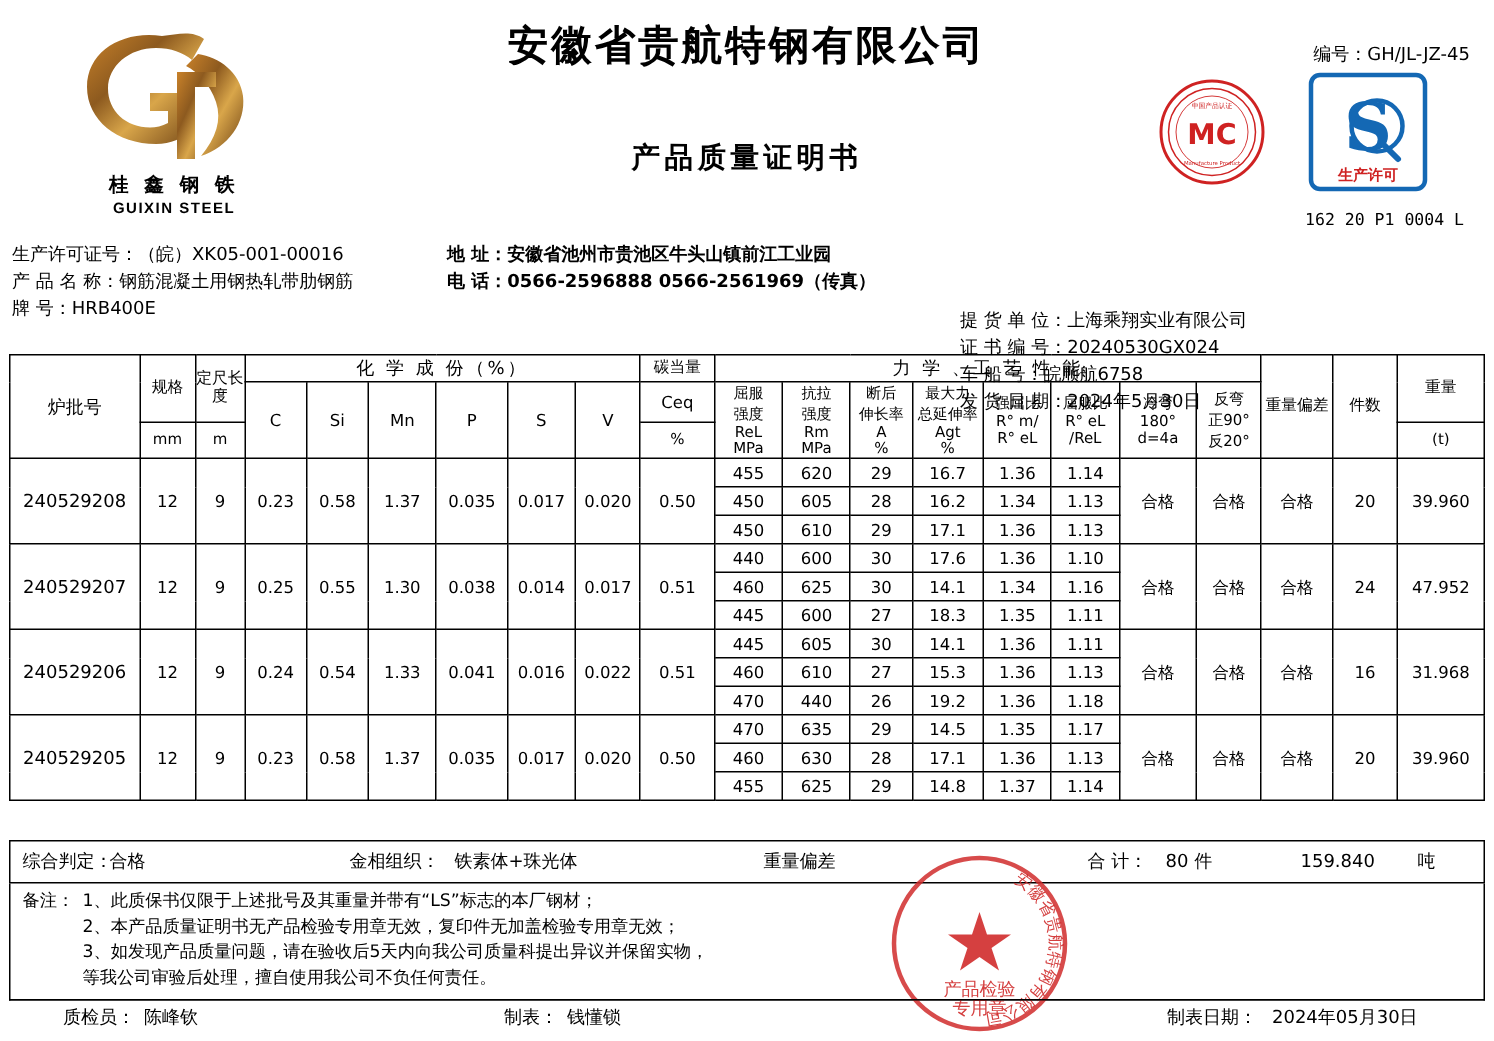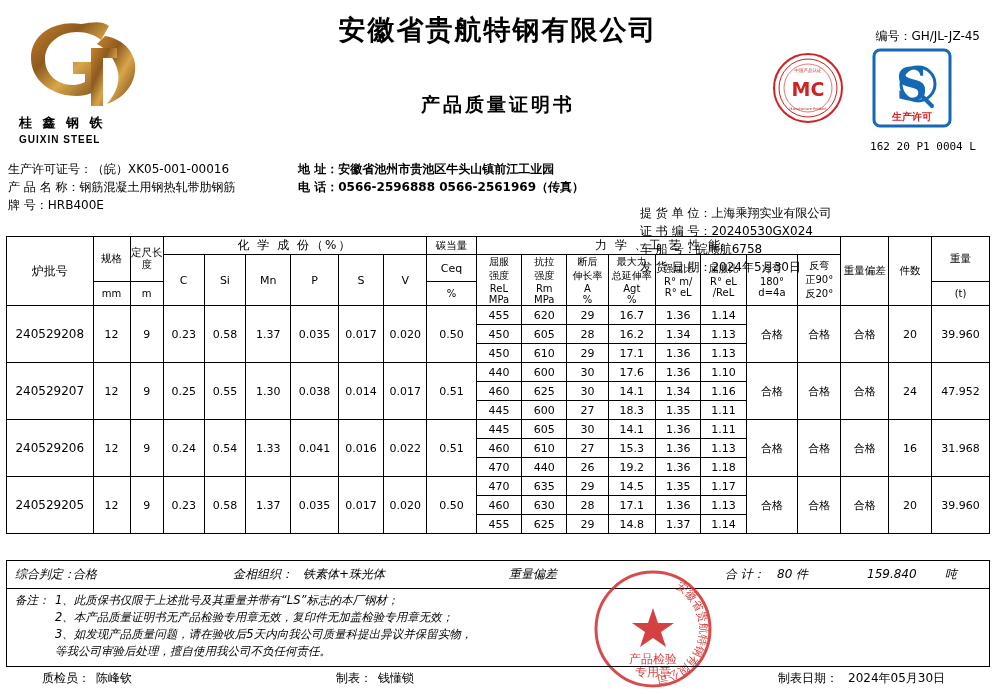--- a/index.html
+++ b/index.html
@@ -8,21 +8,22 @@
     background:#fff;
     font-family:"Liberation Sans","DejaVu Sans",sans-serif;
     color:#000;
     -webkit-font-smoothing:antialiased;
   }
   .page{position:relative;width:996px;height:694px;overflow:hidden;}
 
   
   .header{position:relative;height:150px;}
   .logo{
-    position:absolute;left:19px;top:18px;width:140px;height:128px;
+    position:absolute;left:46px;top:18px;width:140px;height:128px;
+    text-align:center;
   }
   .logo-mark{
     width:128px;height:95px;margin:0 auto;position:relative;
   }
   .logo-cn{
     font-size:13px;font-weight:bold;letter-spacing:3px;margin-top:1px;
     font-family:"DejaVu Sans",sans-serif;
   }
   .logo-en{
     font-size:10px;font-weight:bold;letter-spacing:1px;margin-top:2px;
@@ -81,21 +82,21 @@
   table.main th{font-weight:normal;}
   .vtitle{font-size:10.5px;line-height:1.12;}
   .grp{font-size:12px;letter-spacing:2px;}
   .rowh{height:19px;}
   .heat{font-size:12px;}
   .small{font-size:10px;}
 
   
   .foot{
     position:absolute;left:6px;top:560px;width:984px;
-    font-size:12px;font-family:"DejaVu Sans",sans-serif;font-style:italic;
+    font-size:12px;font-family:"DejaVu Sans",sans-serif;
   }
   .foot .bar{
     border:1px solid #000;height:27px;line-height:27px;position:relative;
   }
   .foot .bar span{position:absolute;}
   .notes{
     border:1px solid #000;border-top:none;height:78px;position:relative;
     font-size:11.5px;line-height:17px;padding:3px 6px 0 6px;box-sizing:border-box;
   }
   .notes .nline{white-space:nowrap;}

